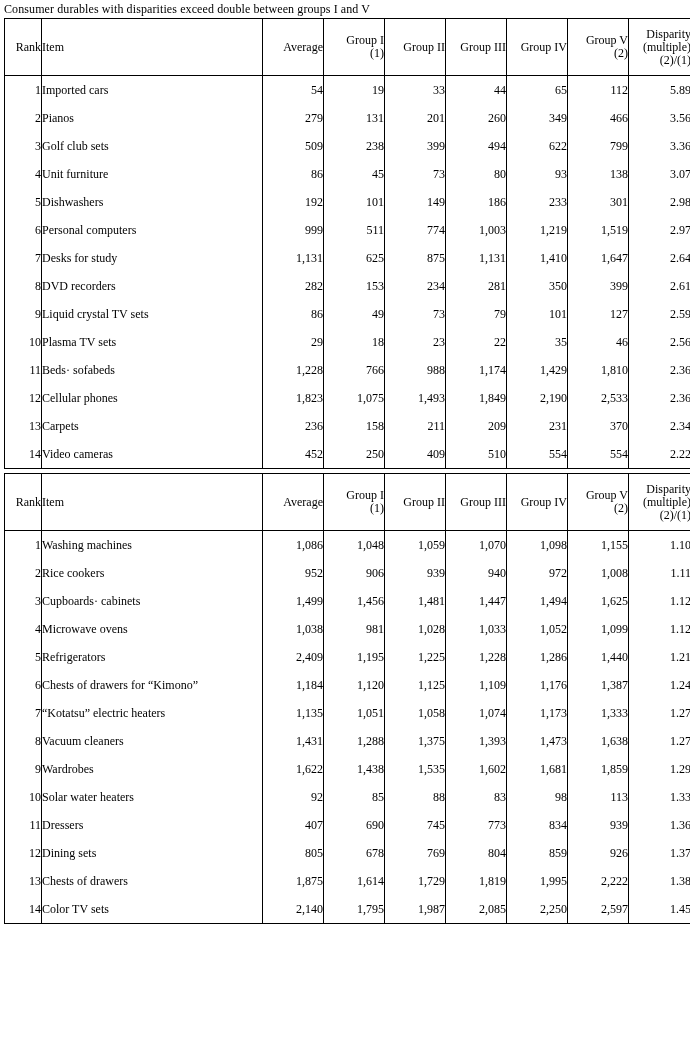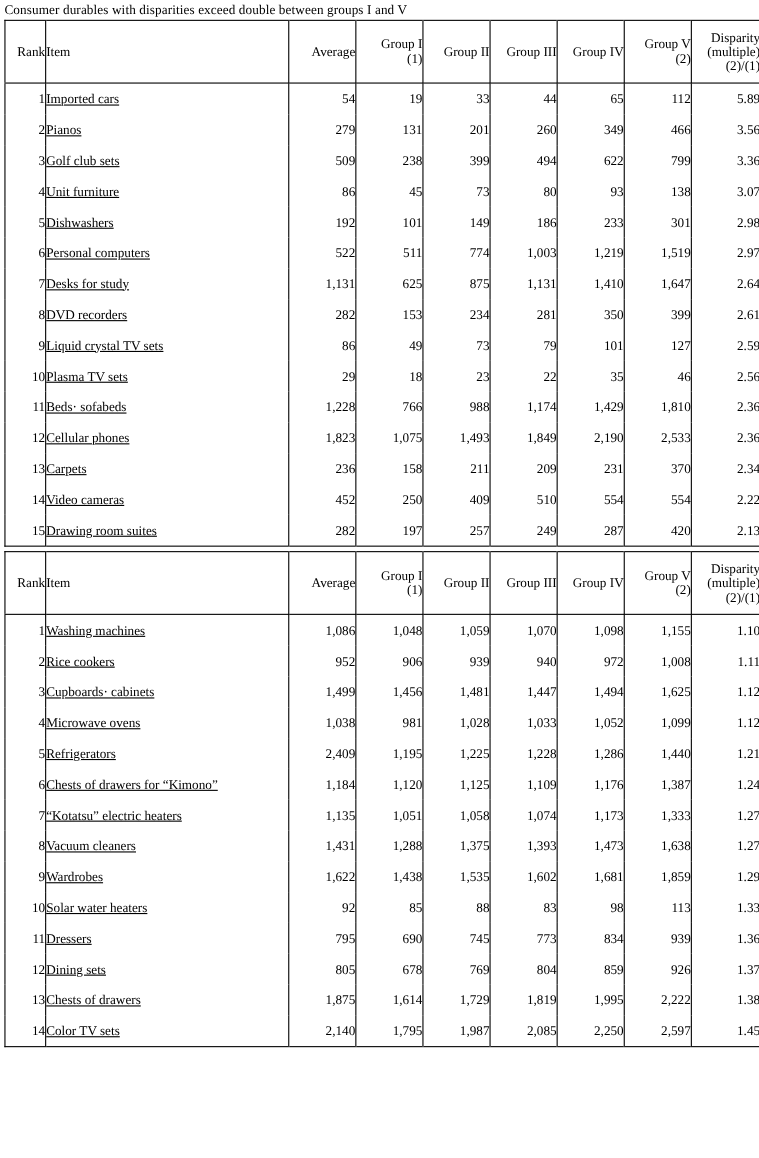--- a/index.html
+++ b/index.html
@@ -64,21 +64,21 @@
   .hdr-line { display: block; }
   tbody td {
     height: 28px;
     padding: 0 4px;
   }
   .c-rank   { width: 36px;  text-align: right;  padding-right: 4px; border-radius: 17px; }
   .c-item   { width: 220px; text-align: left;   padding-left: 4px; }
   .c-num    { width: 60px;  text-align: right;  padding-right: 6px; }
   .c-disp   { width: 62px;  text-align: right;  padding-right: 6px; }
   td.c-rank  { padding-right: 5px; }
-  td.c-item  { padding-left: 5px; text-decoration: underline; }
+  td.c-item  { padding-left: 5px; }
   .wrap-item { line-height: 13px; }
   .tbl-gap { height: 4px; }
 </style>
 </head>
 <body>
 
 <div class="page">
 
   <div class="caption">Consumer durables with disparities exceed double between groups I and V</div>
 
@@ -158,21 +158,21 @@
           <td class="c-num">101</td>
           <td class="c-num">149</td>
           <td class="c-num">186</td>
           <td class="c-num">233</td>
           <td class="c-num">301</td>
           <td class="c-disp">2.98</td>
         </tr>
         <tr>
           <td class="c-rank">6</td>
           <td class="c-item wrap-item">Personal computers</td>
-          <td class="c-num">522</td>
+          <td class="c-num">999</td>
           <td class="c-num">511</td>
           <td class="c-num">774</td>
           <td class="c-num">1,003</td>
           <td class="c-num">1,219</td>
           <td class="c-num">1,519</td>
           <td class="c-disp">2.97</td>
         </tr>
         <tr>
           <td class="c-rank">7</td>
           <td class="c-item wrap-item">Desks for study</td>
@@ -254,31 +254,20 @@
           <td class="c-rank">14</td>
           <td class="c-item wrap-item">Video cameras</td>
           <td class="c-num">452</td>
           <td class="c-num">250</td>
           <td class="c-num">409</td>
           <td class="c-num">510</td>
           <td class="c-num">554</td>
           <td class="c-num">554</td>
           <td class="c-disp">2.22</td>
         </tr>
-        <tr>
-          <td class="c-rank">15</td>
-          <td class="c-item wrap-item">Drawing room suites</td>
-          <td class="c-num">282</td>
-          <td class="c-num">197</td>
-          <td class="c-num">257</td>
-          <td class="c-num">249</td>
-          <td class="c-num">287</td>
-          <td class="c-num">420</td>
-          <td class="c-disp">2.13</td>
-        </tr>
       </tbody>
   </table>
 
   <div class="tbl-gap"></div>
 
 
   <table class="grid">
     <thead>
       <tr>
         <th class="c-rank">Rank</th>
@@ -409,21 +398,21 @@
           <td class="c-num">85</td>
           <td class="c-num">88</td>
           <td class="c-num">83</td>
           <td class="c-num">98</td>
           <td class="c-num">113</td>
           <td class="c-disp">1.33</td>
         </tr>
         <tr>
           <td class="c-rank">11</td>
           <td class="c-item wrap-item">Dressers</td>
-          <td class="c-num">795</td>
+          <td class="c-num">407</td>
           <td class="c-num">690</td>
           <td class="c-num">745</td>
           <td class="c-num">773</td>
           <td class="c-num">834</td>
           <td class="c-num">939</td>
           <td class="c-disp">1.36</td>
         </tr>
         <tr>
           <td class="c-rank">12</td>
           <td class="c-item wrap-item">Dining sets</td>

